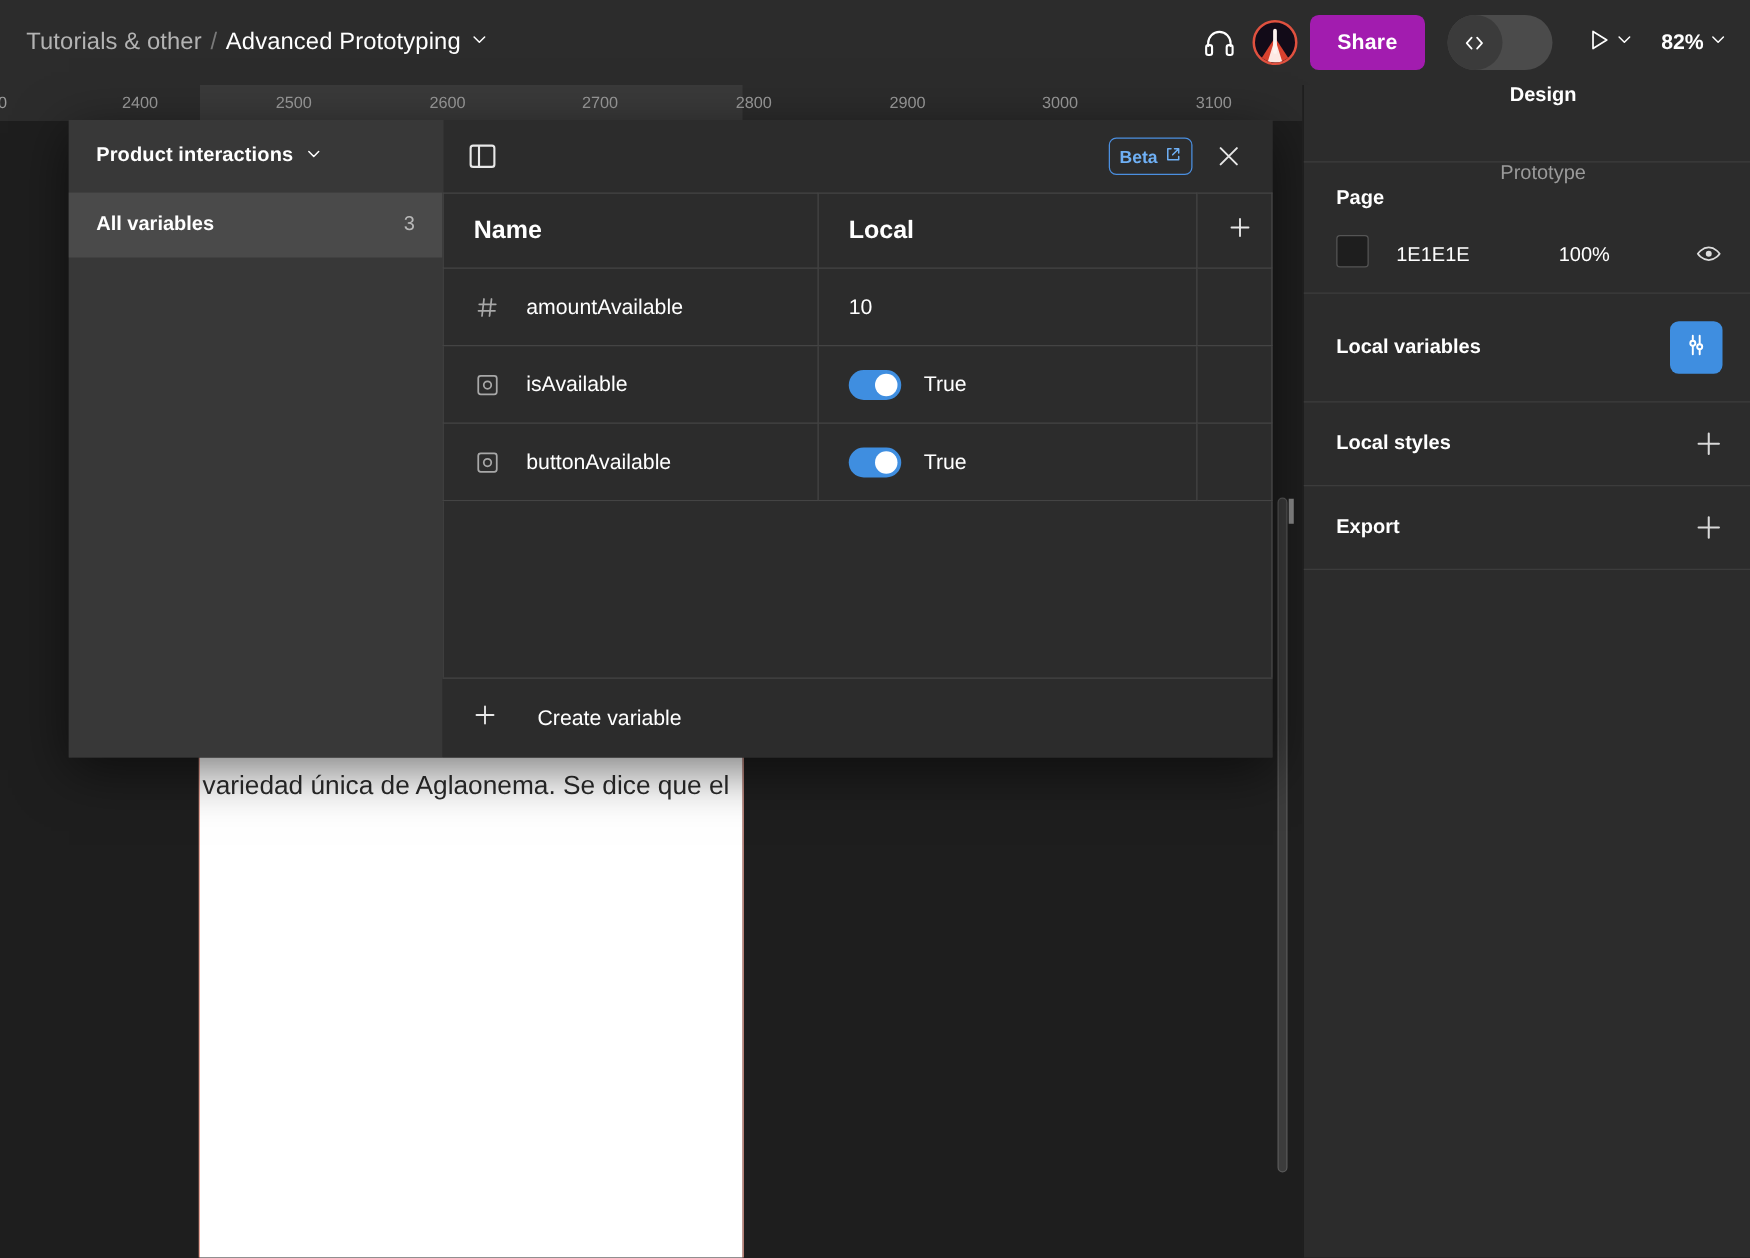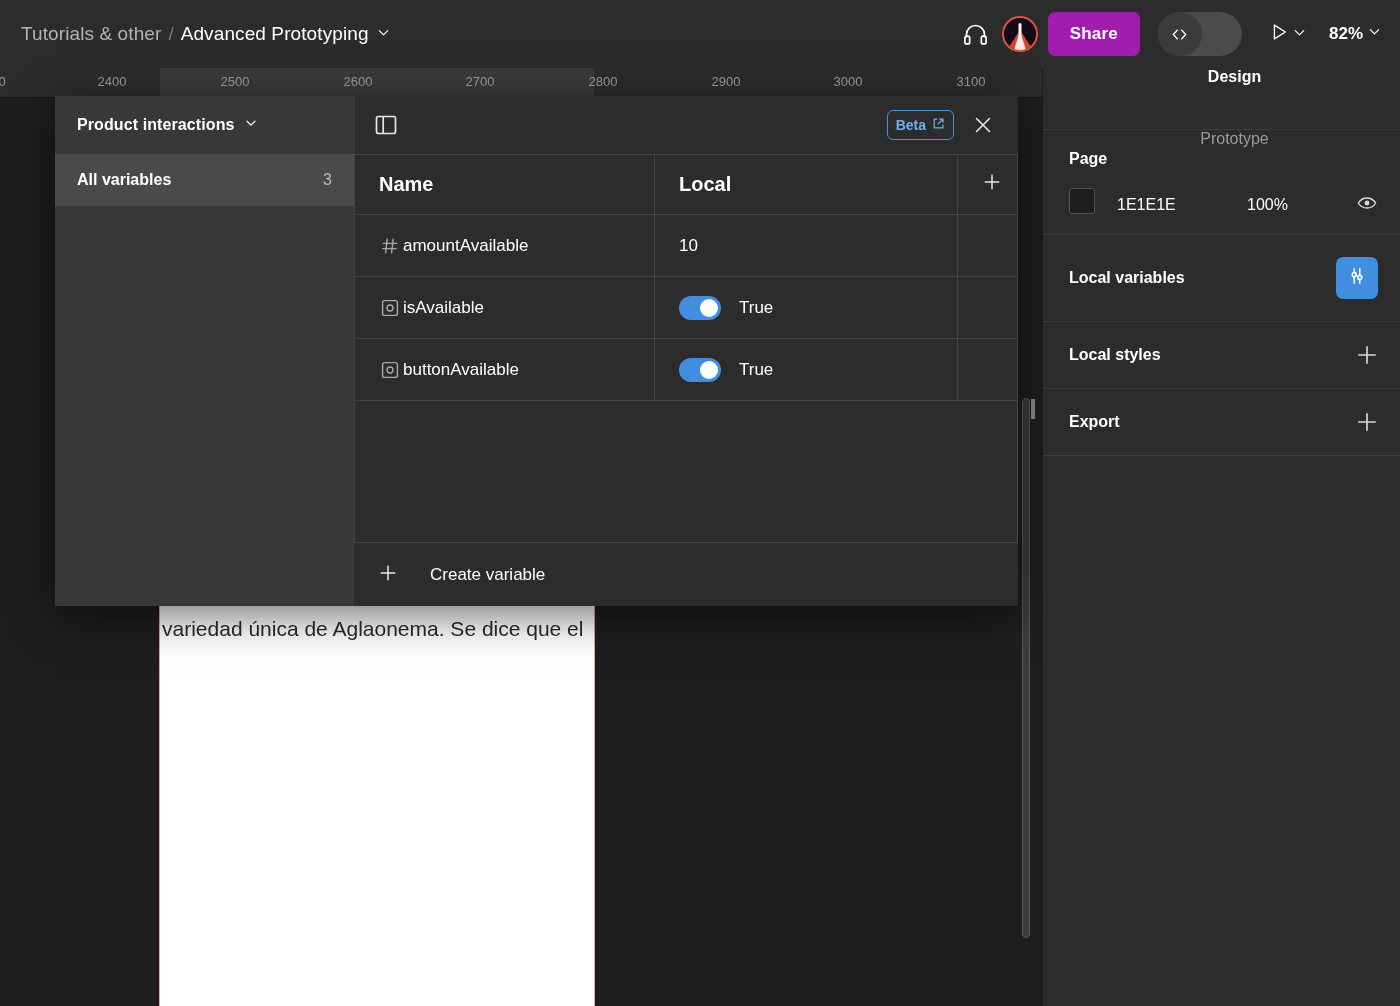--- a/index.html
+++ b/index.html
@@ -230,21 +230,21 @@
   #vtable th, #vtable td {
     border:1px solid #444444; padding:0 0 0 24px; text-align:left;
     height:62px; vertical-align:middle;
   }
   #vtable th {
     font-size:20px; font-weight:700; color:#ffffff; background:#2c2c2c;
     height:60px;
   }
   #vtable td { font-size:17px; color:#ffffff; background:#2c2c2c; }
   th.plus-cell, td.plus-cell { padding:0; text-align:center; }
-  .name-cell { display:flex; align-items:center; gap:2px; }
+  .name-cell { display:flex; align-items:center; gap:20px; }
   .type-icon {
     width:22px; height:22px; display:flex; align-items:center;
     justify-content:center; color:#a8a8a8; flex:0 0 22px;
   }
   .value-cell { display:flex; align-items:center; gap:18px; }
   .switch {
     width:42px; height:24px; border-radius:12px; background:#3f8ee0;
     position:relative; flex:0 0 42px; cursor:pointer;
   }
   .switch .dot {

